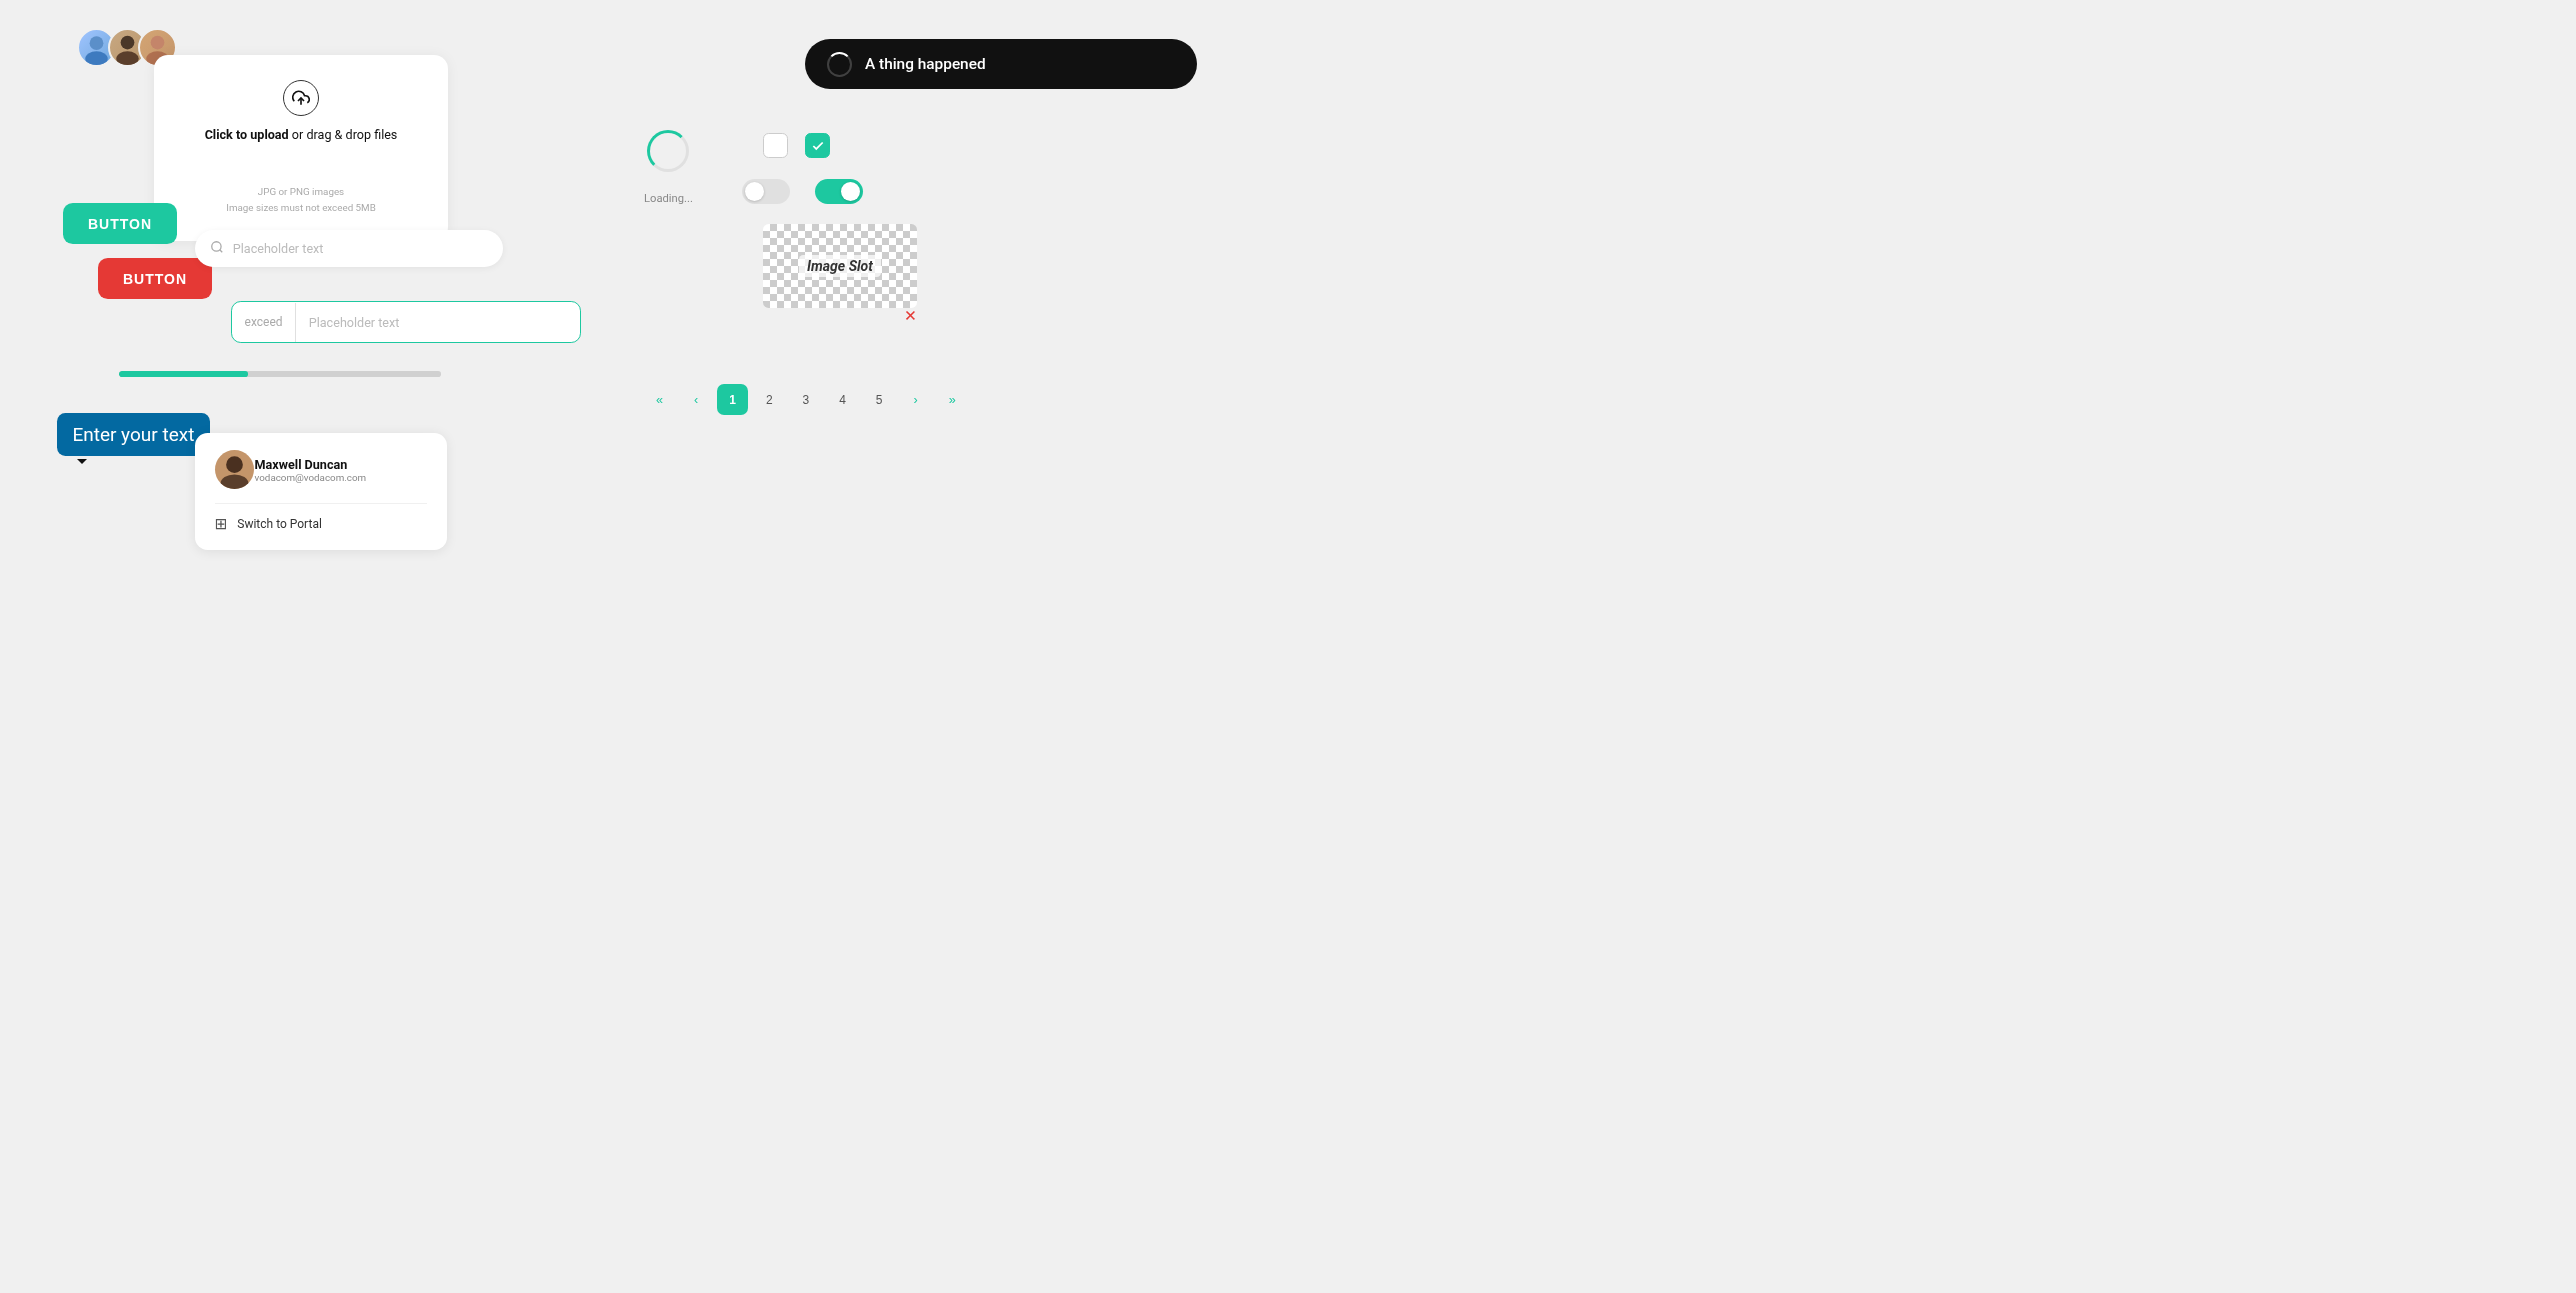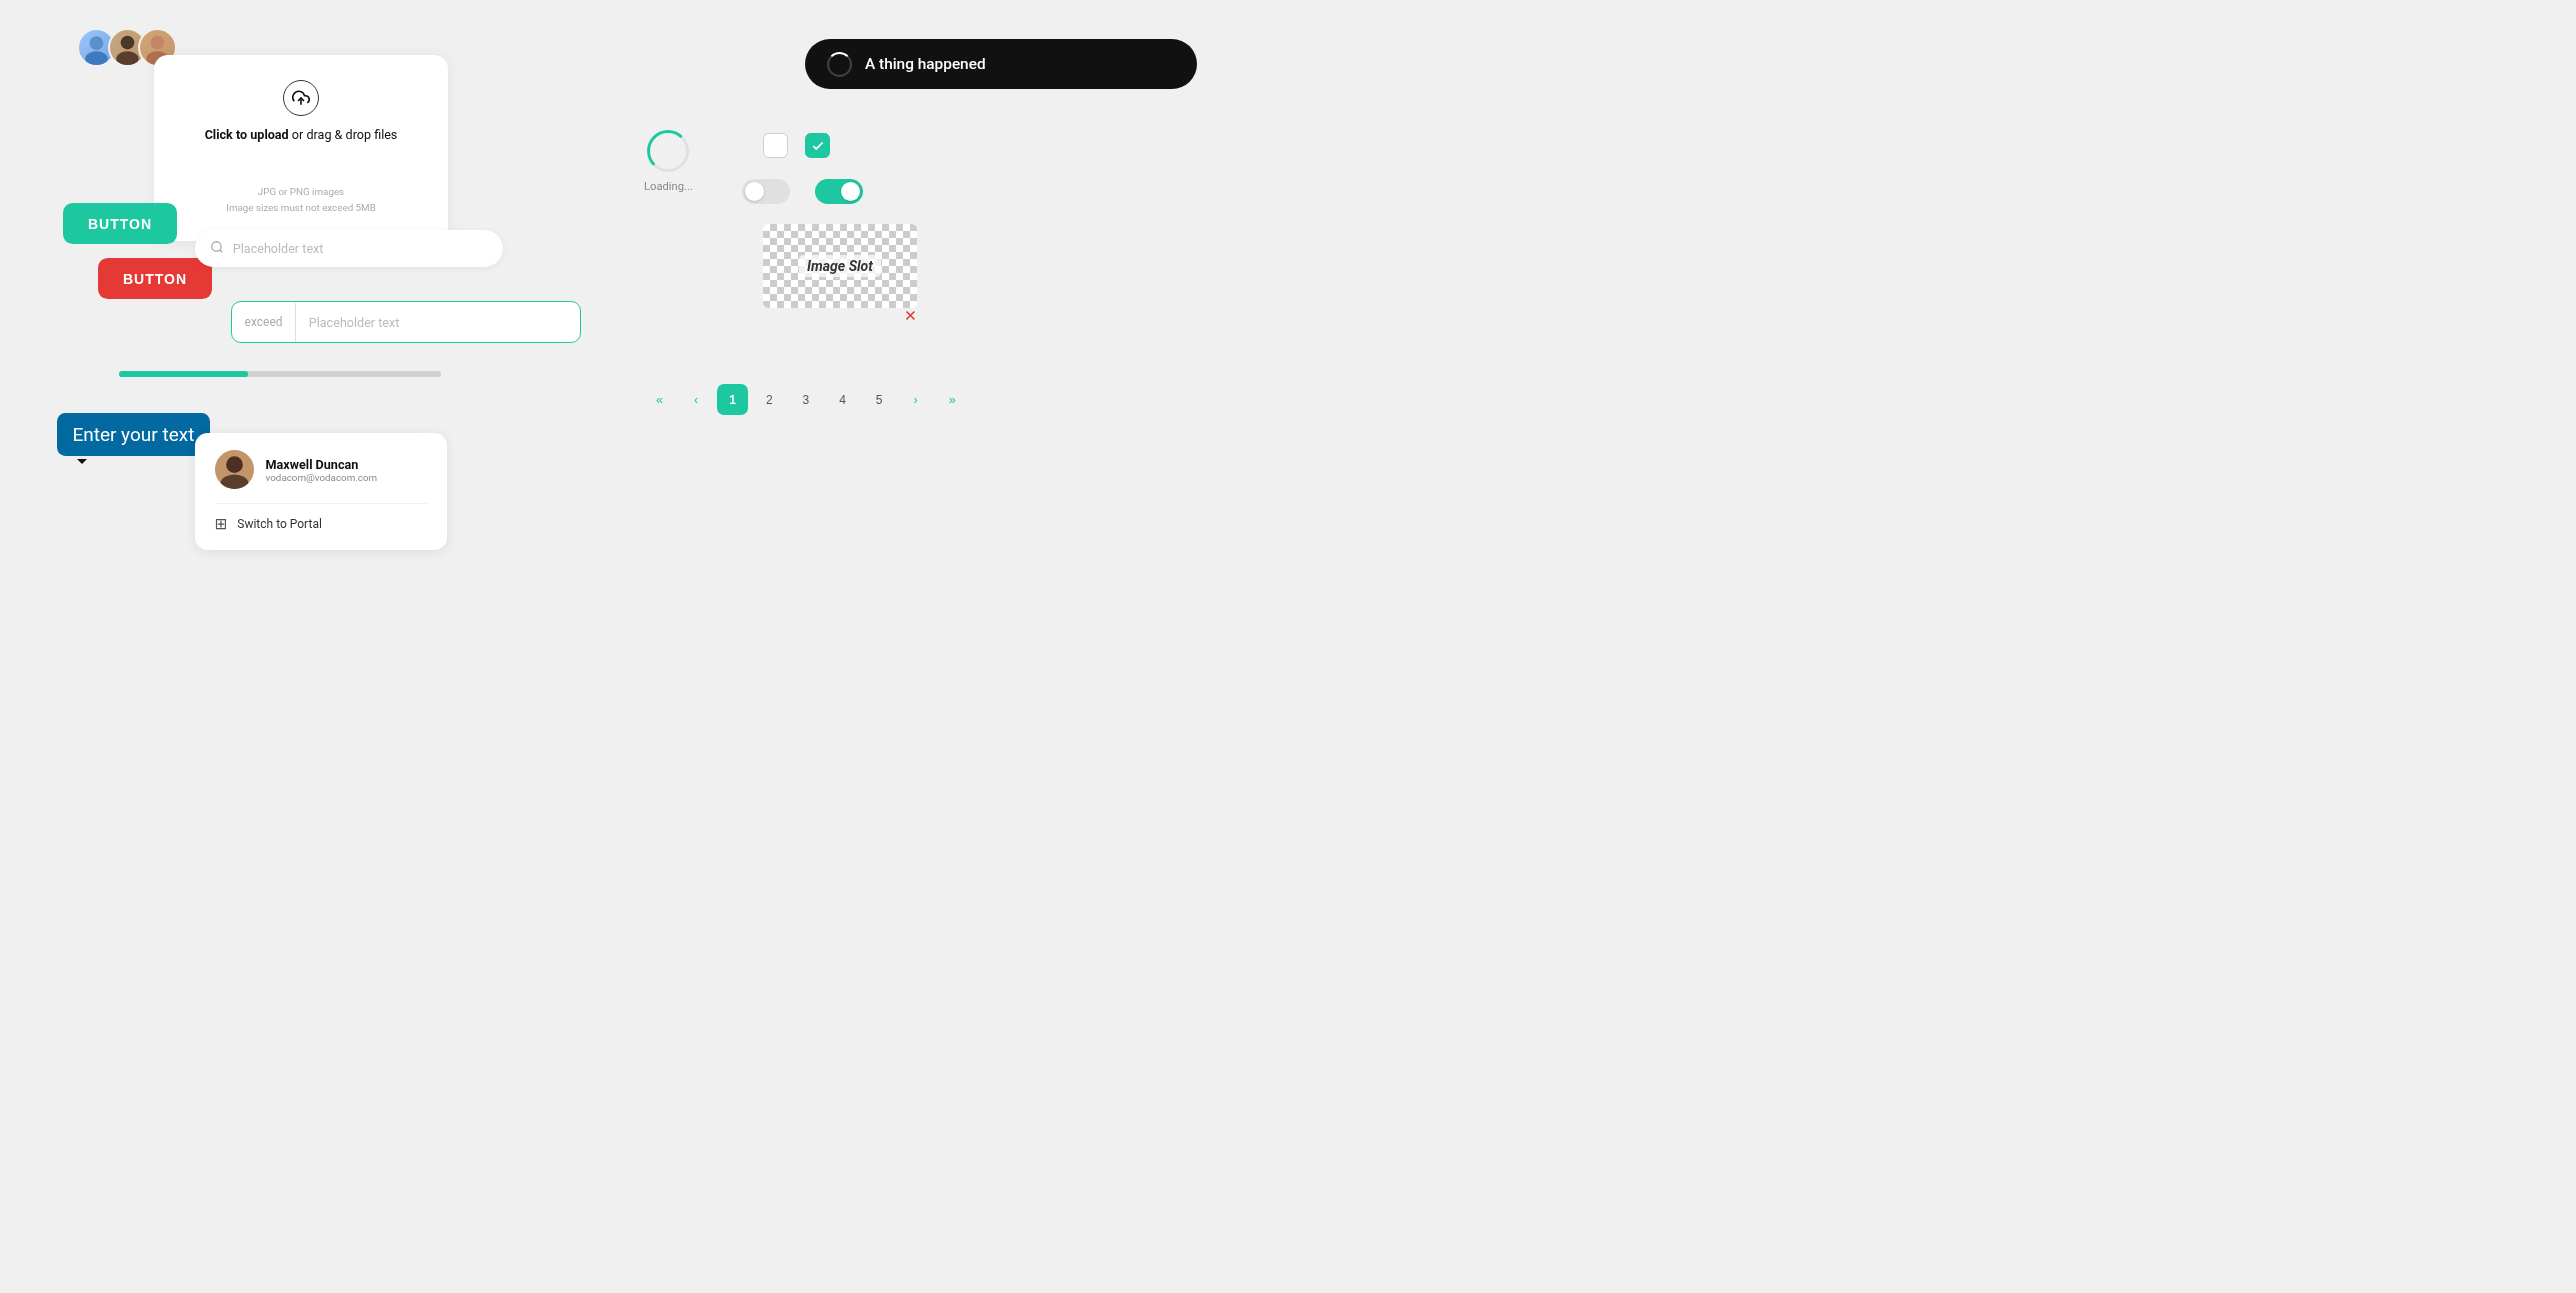--- a/index.html
+++ b/index.html
@@ -224,20 +224,21 @@
       width: 42px;
       height: 42px;
       border: 3.5px solid #e0e0e0;
       border-top-color: #1DC8A0;
       border-left-color: #1DC8A0;
       border-radius: 50%;
     }
     .loading-text {
       font-size: 11.2px;
       color: #888;
+      margin-top: 12px;
     }
 
     
     .checkbox-group {
       position: absolute;
       top: 133px;
       left: 763px;
       display: flex;
       gap: 17px;
       align-items: center;
@@ -409,21 +410,21 @@
       left: 195px;
       width: 252px;
       background: #fff;
       border-radius: 12.6px;
       padding: 17px 19.6px;
       box-shadow: 0 1.4px 11.2px rgba(0,0,0,0.08);
     }
     .user-card-header {
       display: flex;
       align-items: center;
-      gap: 12px;
+      gap: 1px;
       margin-bottom: 14px;
     }
     .user-avatar {
       width: 39px;
       height: 39px;
       border-radius: 50%;
       background: #c4956a;
       overflow: hidden;
     }
     .user-name {

